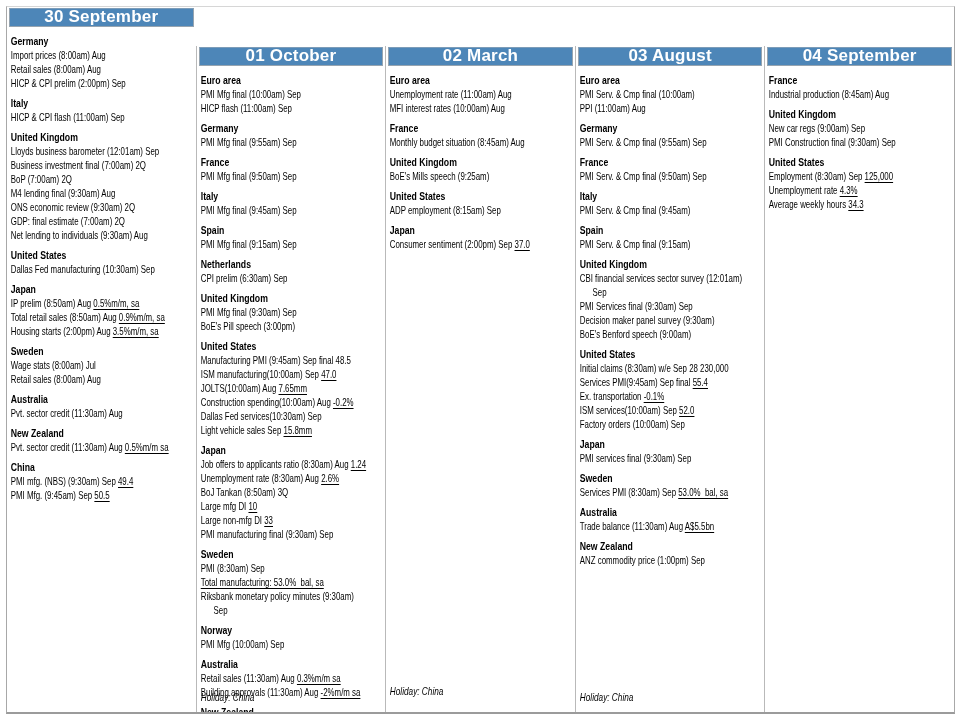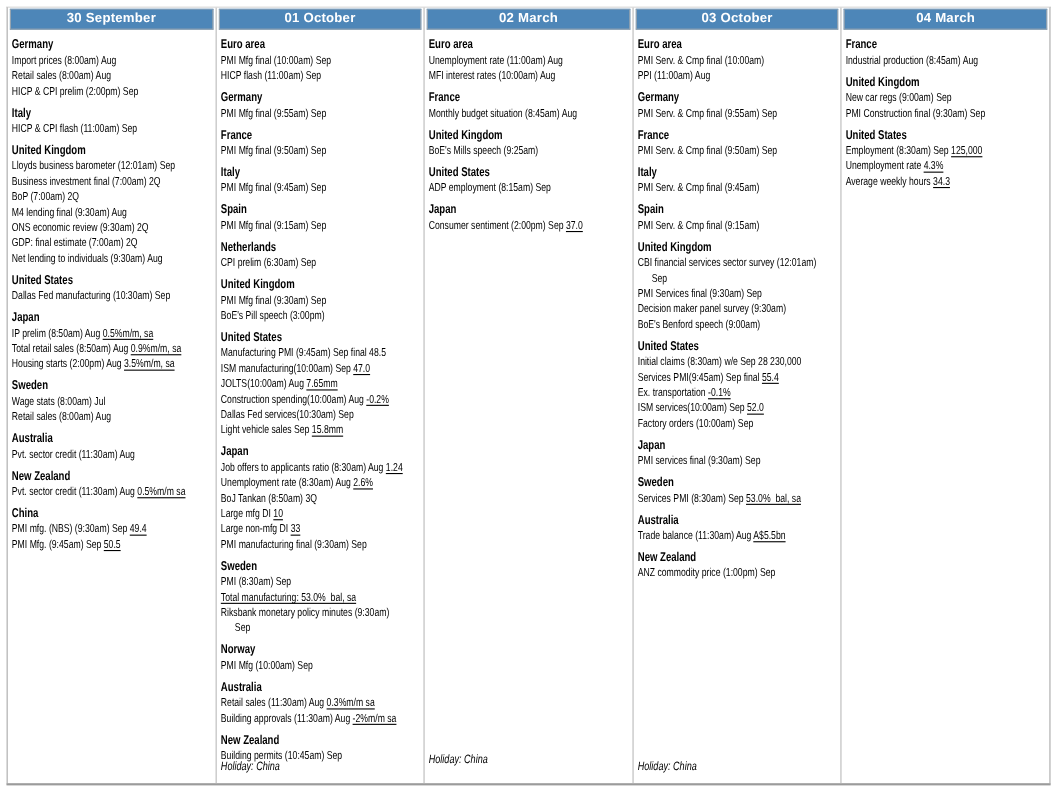--- a/index.html
+++ b/index.html
@@ -24,30 +24,30 @@
     display: flex;
   }
   .col {
     flex: 1 1 0;
     position: relative;
     box-sizing: border-box;
     display: flex;
     flex-direction: column;
     overflow: hidden;
   }
-  .col + .col { border-left: 1px solid #b9b9b9; }
+  .col + .col { border-left: 1px solid #b9b9b9; margin-top: 39px; }
   .col-header {
     height: 17px;
     margin: 1px 2px 0 2px;
     background: #4d86b8;
     border: 1px solid #96a4b0;
     border-top-color: #7c9cb8;
     color: #ffffff;
     font-weight: bold;
-    font-size: 12px;
+    font-size: 17px;
     line-height: 15px;
     text-align: center;
     letter-spacing: 0.2px;
     flex: 0 0 auto;
   }
   .col-body {
     position: relative;
     flex: 1 1 auto;
     padding: 4px 4px 0 5px;
     font-size: 10.5px;
@@ -182,21 +182,21 @@
         <div class="country">United Kingdom</div>
         <div class="event"><span>BoE's Mills speech (9:25am)</span></div>
         <div class="country">United States</div>
         <div class="event"><span>ADP employment (8:15am) Sep</span></div>
         <div class="country">Japan</div>
         <div class="event"><span>Consumer sentiment (2:00pm) Sep </span><span class="u">37.0</span></div>
         <div class="holiday">Holiday: China</div>
       </div>
     </div>
     <div class="col">
-      <div class="col-header">03 October</div>
+      <div class="col-header">03 August</div>
       <div class="col-body">
         <div class="country">Euro area</div>
         <div class="event"><span>PMI Serv. &amp; Cmp final (10:00am)</span></div>
         <div class="event"><span>PPI (11:00am) Aug</span></div>
         <div class="country">Germany</div>
         <div class="event"><span>PMI Serv. &amp; Cmp final (9:55am) Sep</span></div>
         <div class="country">France</div>
         <div class="event"><span>PMI Serv. &amp; Cmp final (9:50am) Sep</span></div>
         <div class="country">Italy</div>
         <div class="event"><span>PMI Serv. &amp; Cmp final (9:45am)</span></div>
@@ -219,21 +219,21 @@
         <div class="country">Sweden</div>
         <div class="event"><span>Services PMI (8:30am) Sep </span><span class="u">53.0%  bal, sa</span></div>
         <div class="country">Australia</div>
         <div class="event"><span>Trade balance (11:30am) Aug </span><span class="u">A$5.5bn</span></div>
         <div class="country">New Zealand</div>
         <div class="event"><span>ANZ commodity price (1:00pm) Sep</span></div>
         <div class="holiday">Holiday: China</div>
       </div>
     </div>
     <div class="col">
-      <div class="col-header">04 March</div>
+      <div class="col-header">04 September</div>
       <div class="col-body">
         <div class="country">France</div>
         <div class="event"><span>Industrial production (8:45am) Aug</span></div>
         <div class="country">United Kingdom</div>
         <div class="event"><span>New car regs (9:00am) Sep</span></div>
         <div class="event"><span>PMI Construction final (9:30am) Sep</span></div>
         <div class="country">United States</div>
         <div class="event"><span>Employment (8:30am) Sep </span><span class="u">125,000</span></div>
         <div class="event"><span>Unemployment rate </span><span class="u">4.3%</span></div>
         <div class="event"><span>Average weekly hours </span><span class="u">34.3</span></div>

